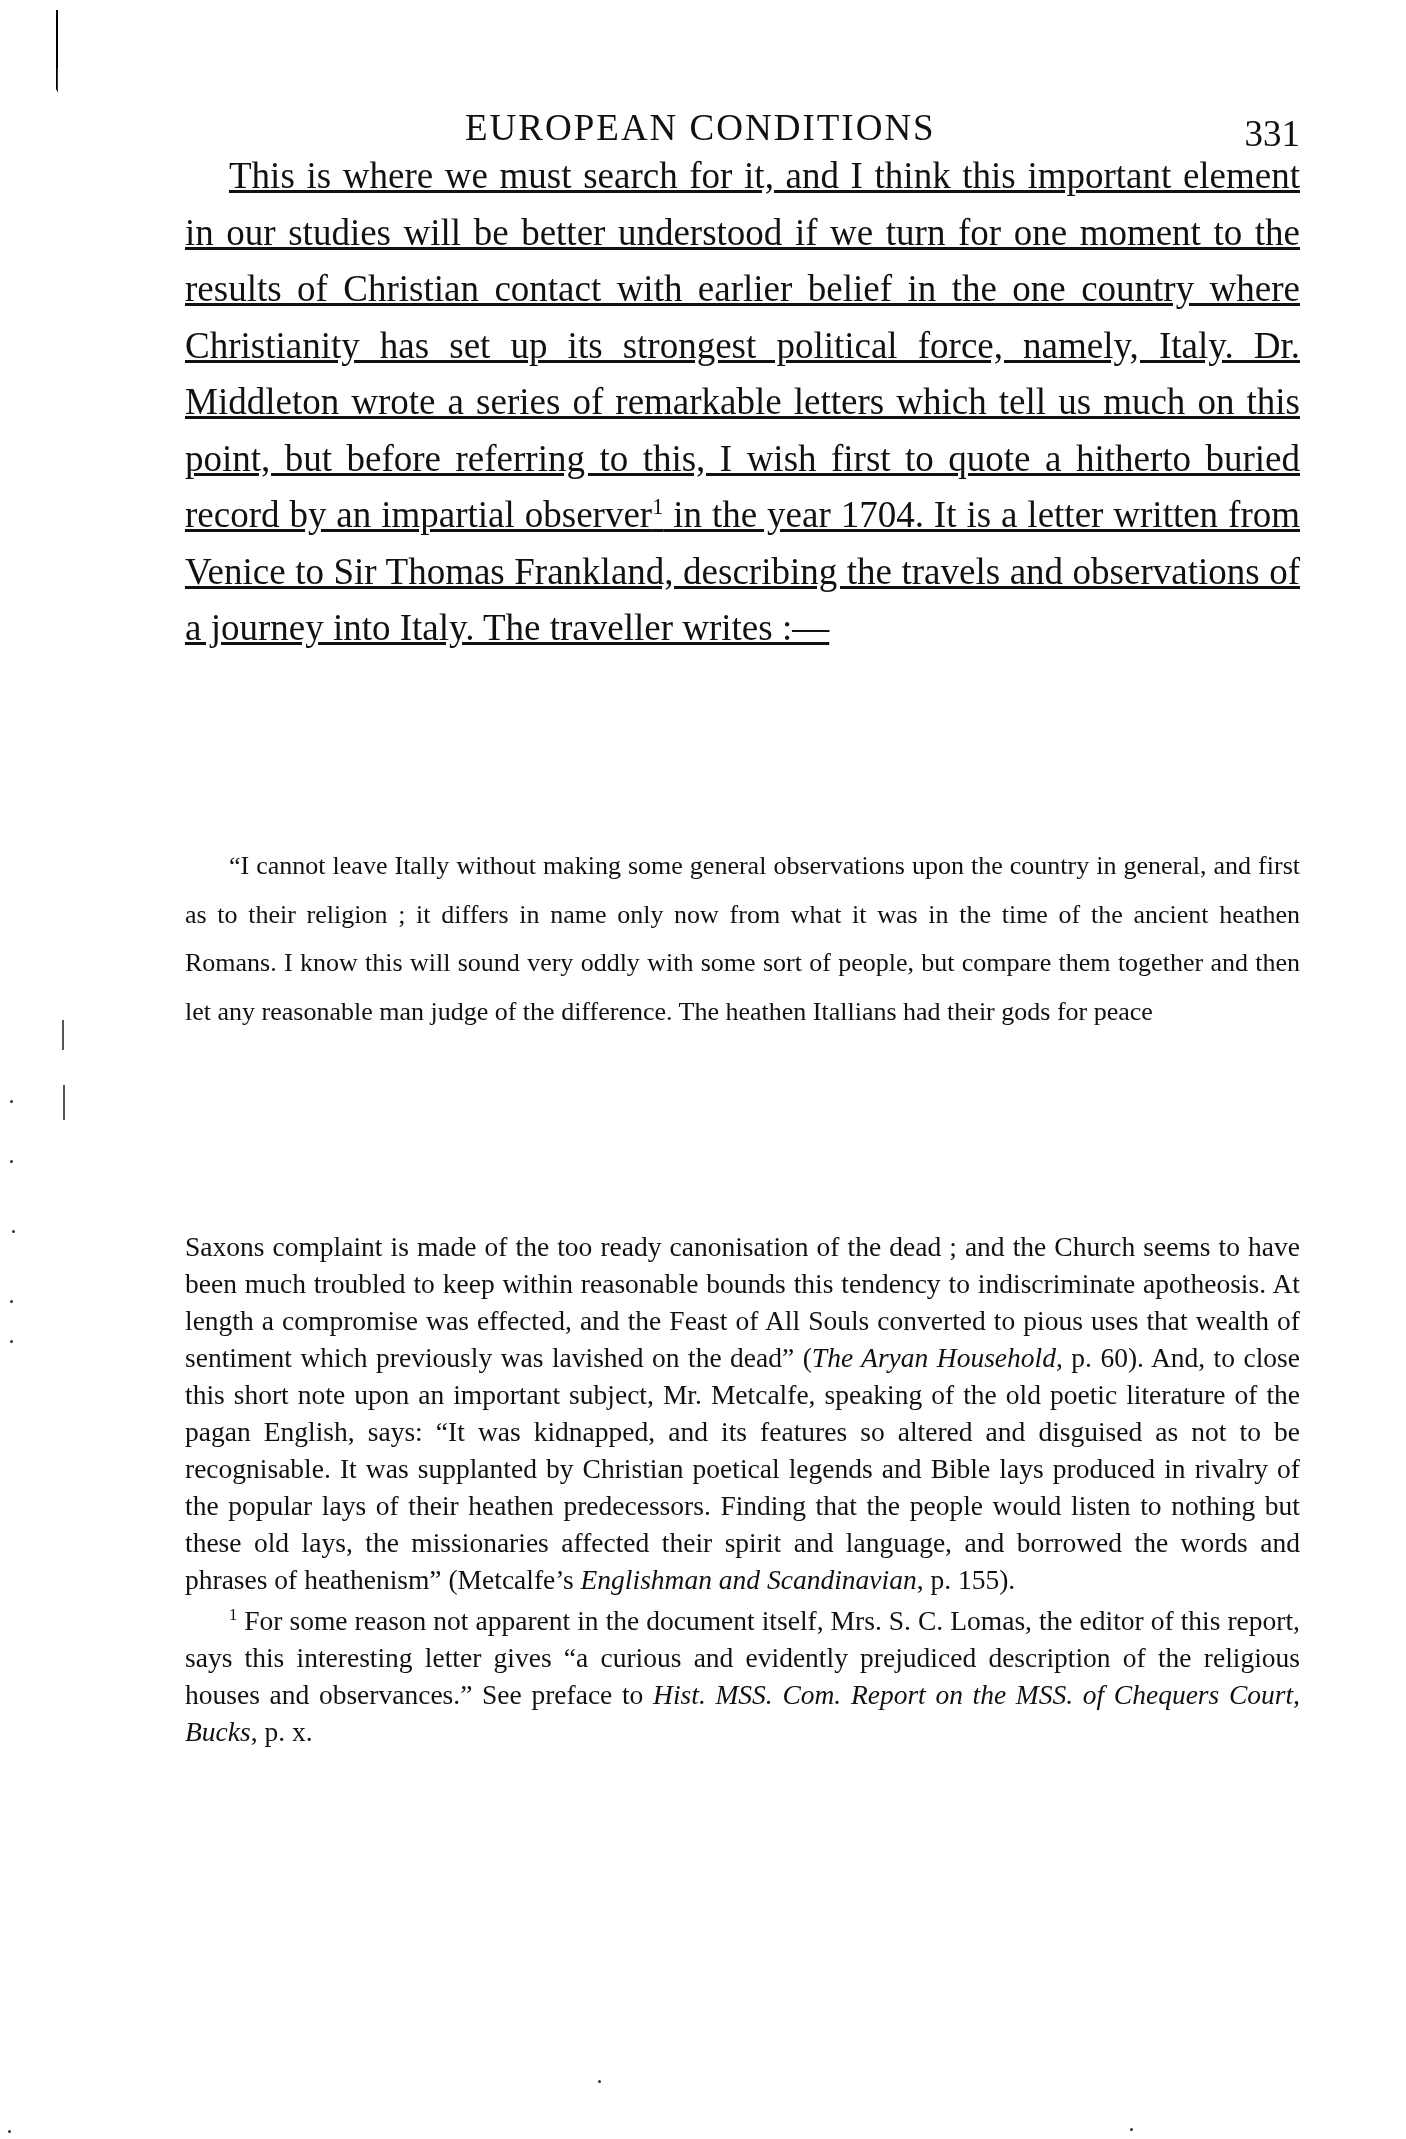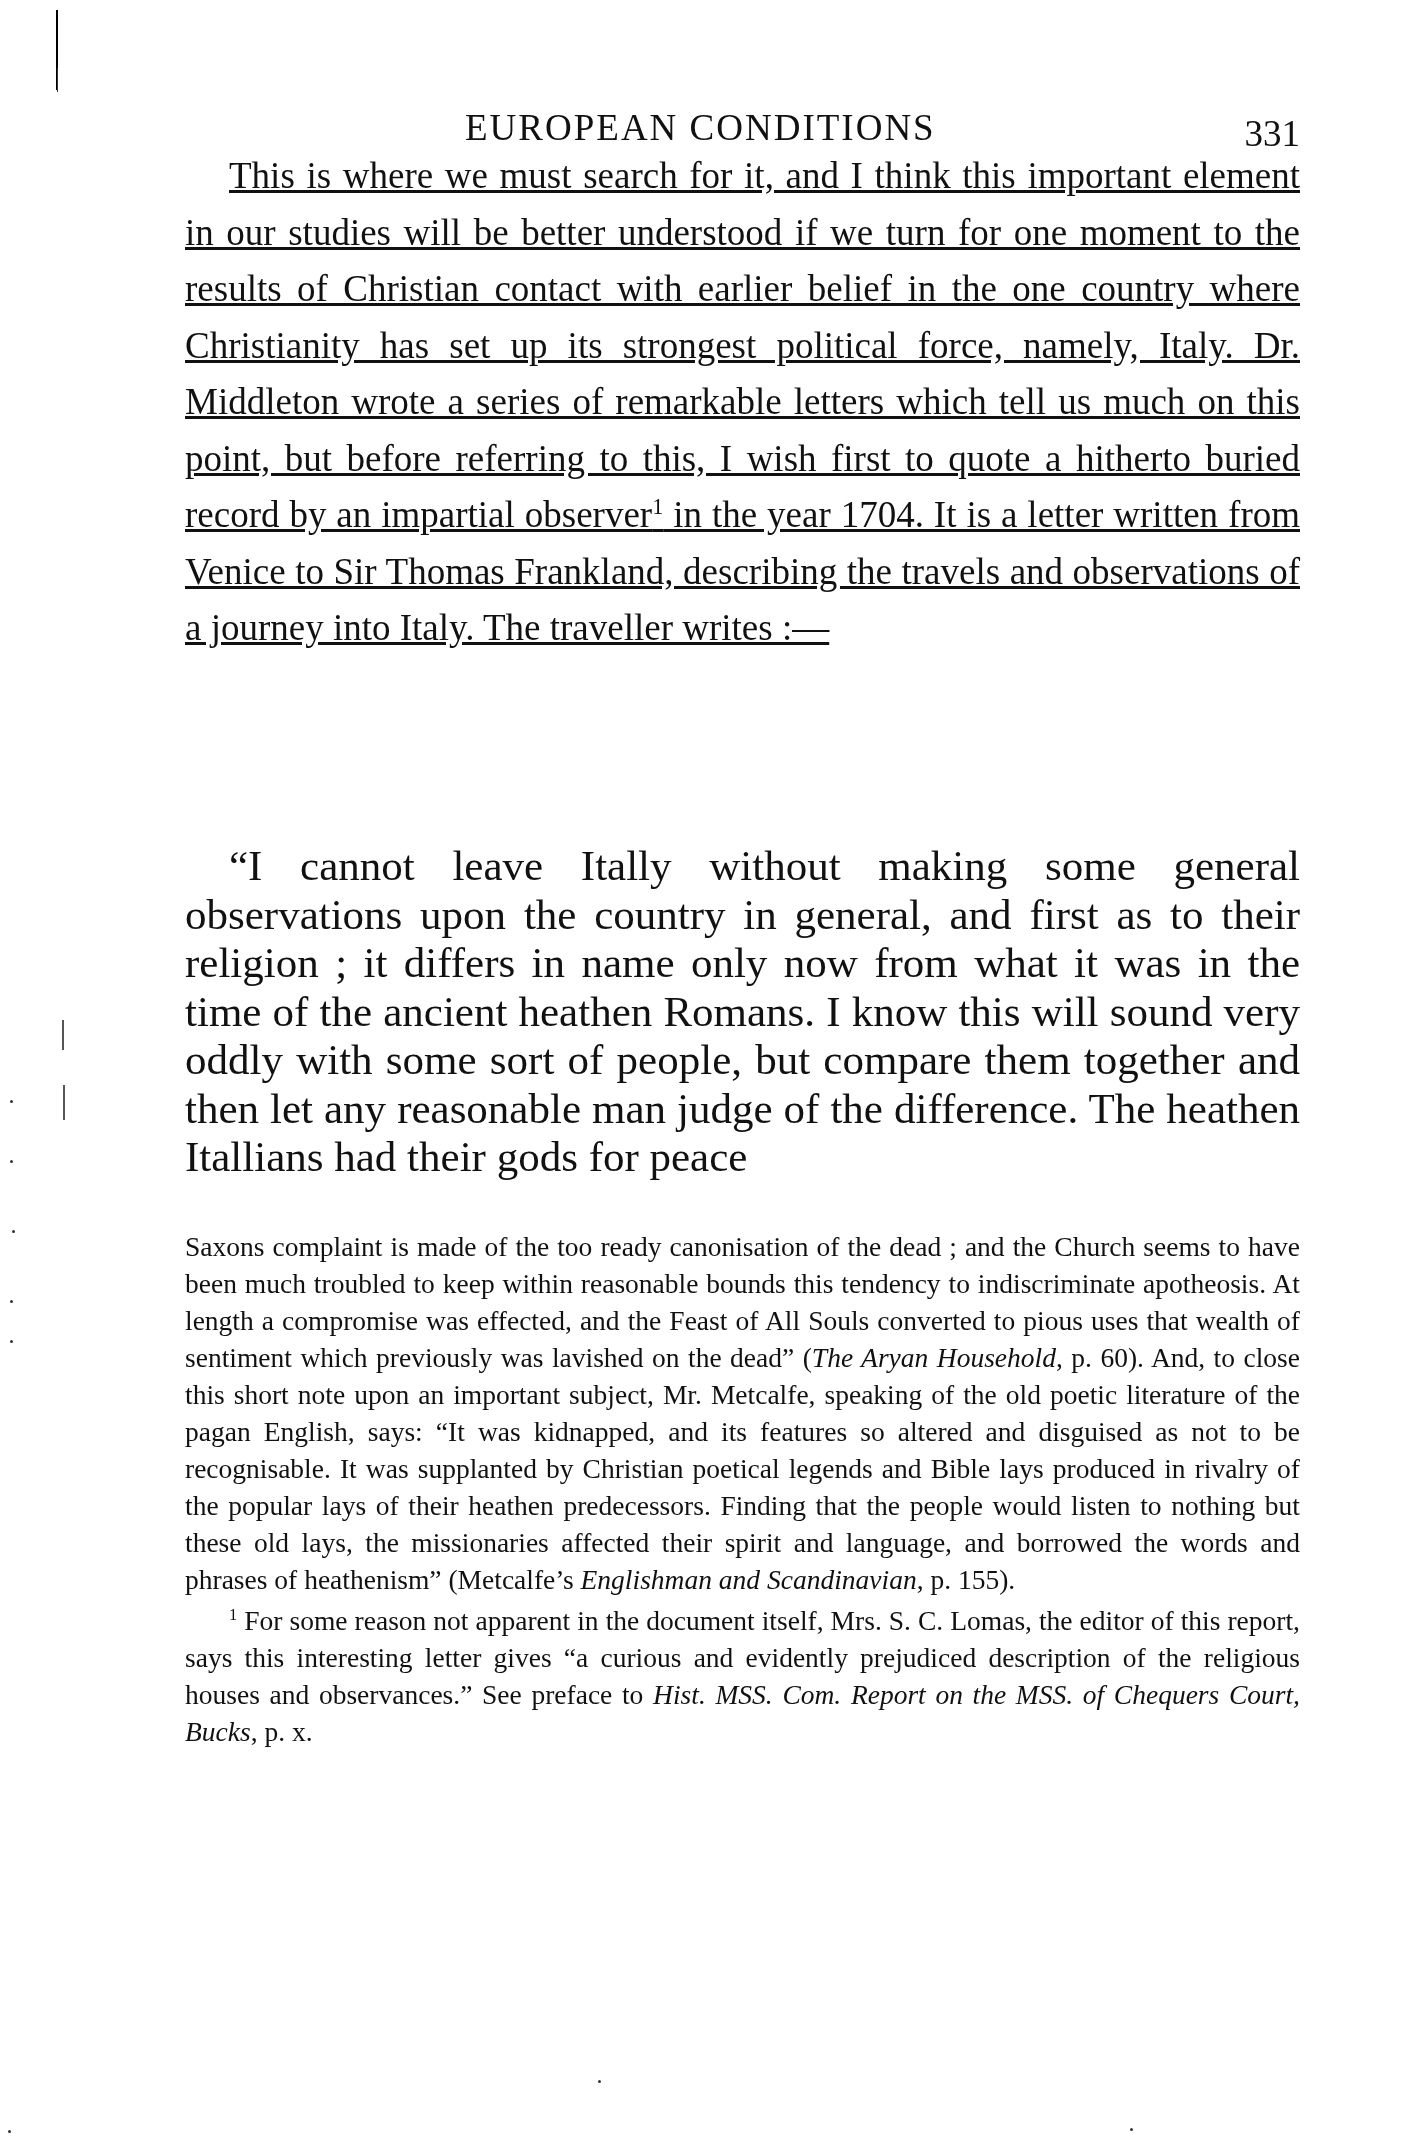--- a/index.html
+++ b/index.html
@@ -6,21 +6,21 @@
   body { width: 1406px; height: 2139px; position: relative; overflow: hidden; color: #111; font-family: "Liberation Serif", "DejaVu Serif", serif; }
   .scan-edge { position: absolute; left: 56px; top: 10px; width: 2px; height: 80px; background: #000; }
   .scan-edge2 { position: absolute; left: 57px; top: 68px; width: 1px; height: 24px; background: #333; }
   .scan-mark { position: absolute; width: 2px; background: #555; }
   .running-head { position: absolute; top: 70px; left: 185px; width: 1115px; height: 50px; margin-top: 36px; }
   .running-title { position: absolute; left: 280px; top: 0; font-size: 37px; letter-spacing: 2px; }
   .page-number { position: absolute; right: 0; top: 6px; font-size: 37px; }
   .main-text { position: absolute; top: 148px; left: 185px; width: 1115px; font-size: 37px; line-height: 56.5px; text-align: justify; }
   .main-text p { margin: 0; text-decoration: underline; }
   .indent { text-indent: 44px; }
-  .quote { position: absolute; top: 842px; left: 185px; width: 1115px; font-size: 43px; line-height: 48.5px; text-align: justify; }
+  .quote { position: absolute; top: 842px; left: 185px; width: 1115px; font-size: 26px; line-height: 48.5px; text-align: justify; }
   .quote p { margin: 0; }
   .footnotes { position: absolute; top: 1228px; left: 185px; width: 1115px; font-size: 27.5px; line-height: 37px; text-align: justify; }
   .footnotes p { margin: 0; }
   .fn2 { margin-top: 4px !important; }
   sup { font-size: 60%; line-height: 0; vertical-align: super; }
   i { font-style: italic; }
   .dot { position: absolute; width: 3px; height: 3px; background: #333; border-radius: 50%; }
 </style>
 </head>
 <body>

